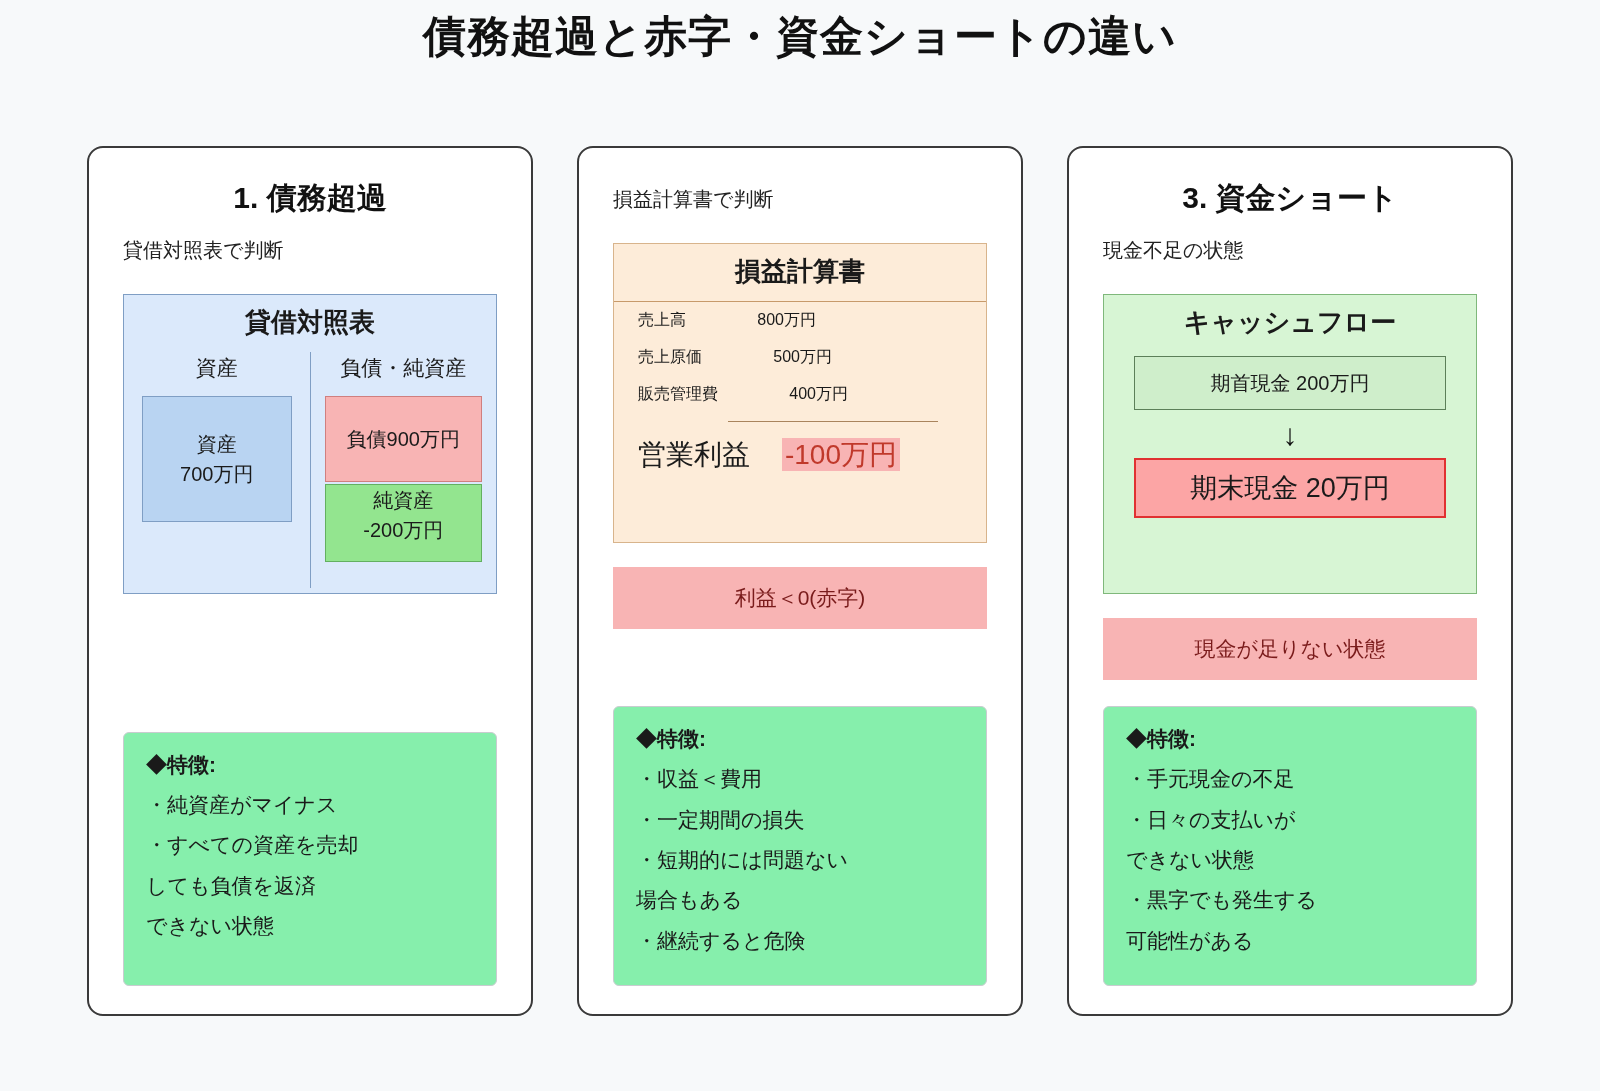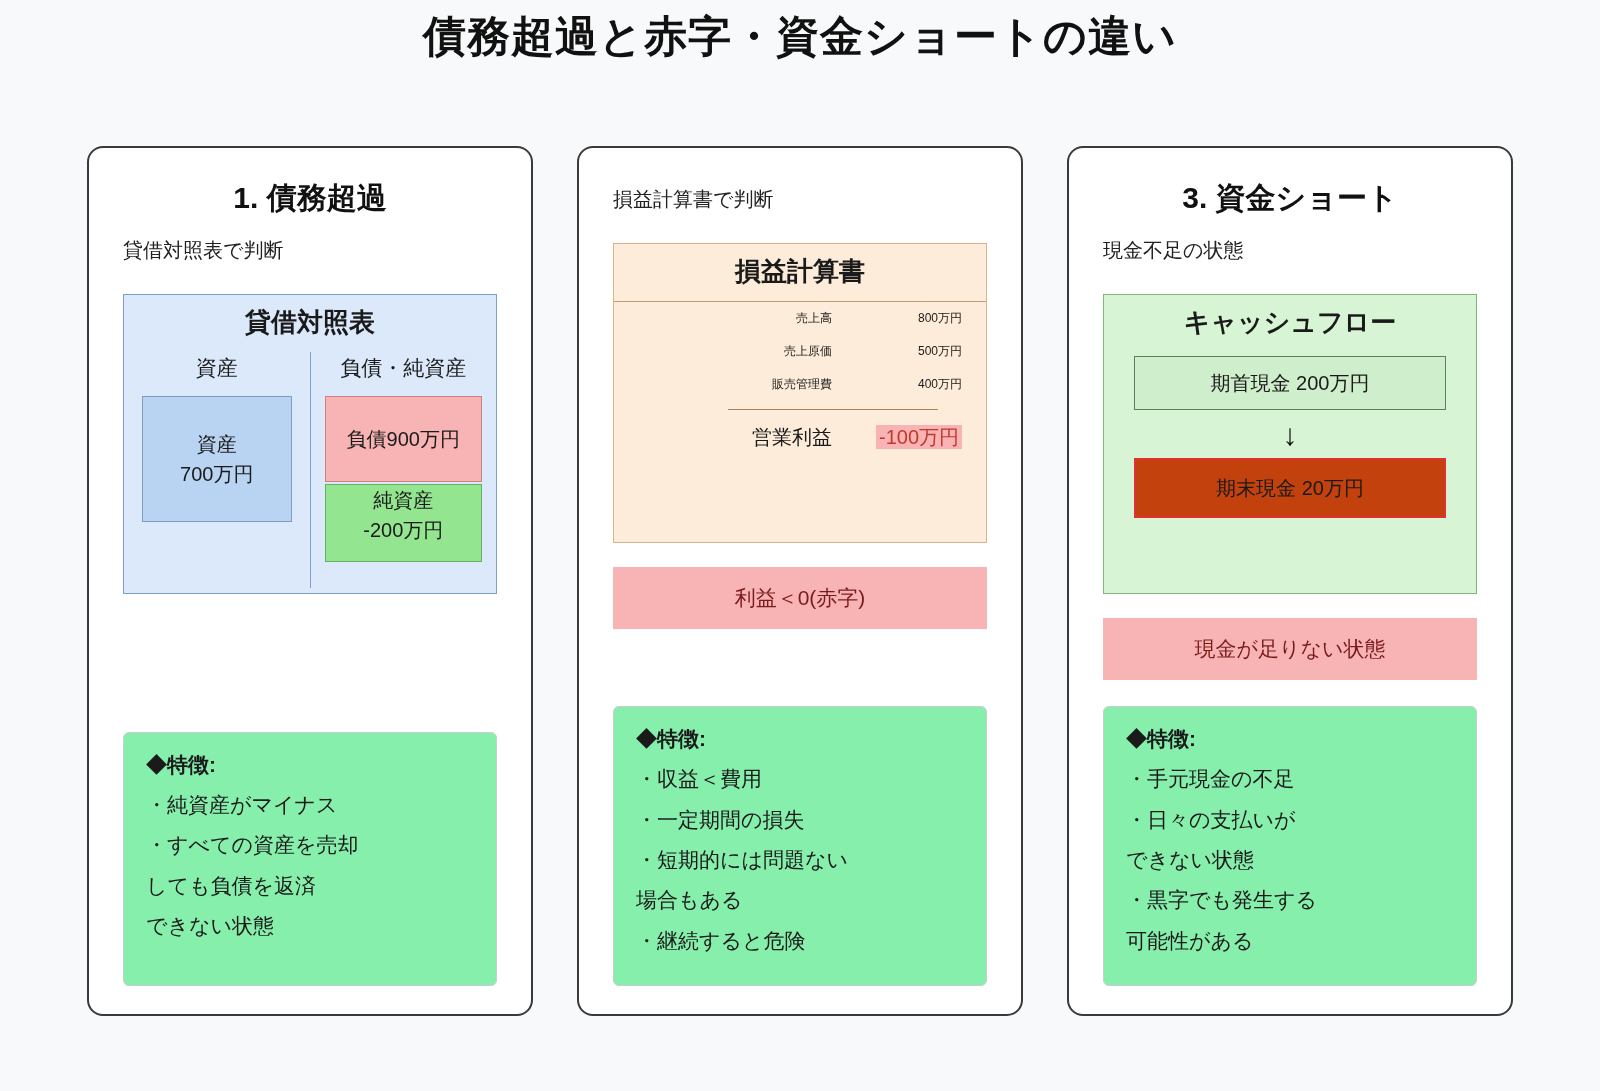--- a/index.html
+++ b/index.html
@@ -136,35 +136,36 @@
     border-color: #d8b48c;
     height: 300px;
     padding: 0 18px 0 18px;
   }
   .pl-header {
     border-bottom: 1px solid #c79a6b;
     margin: 0 -18px;
   }
   .pl-row {
     display: flex;
-    justify-content: flex-end;
-    font-size: 12px;
+    justify-content: flex-start;
+    font-size: 16px;
     padding: 8px 6px;
   }
   .pl-row .val { min-width: 130px; text-align: right; }
   .pl-divider {
     border-top: 1px solid #a9845d;
     margin: 8px 30px 4px 96px;
   }
   .pl-profit {
     display: flex;
-    justify-content: flex-end;
-    font-size: 20px;
+    justify-content: flex-start;
+    font-size: 28px;
     padding: 10px 6px;
     align-items: center;
+    gap: 20px;
   }
   .pl-profit .val {
     min-width: 130px;
     text-align: right;
     color: #c0392b;
   }
   .pl-profit .val .hl {
     background: #f8b4b4;
     padding: 1px 3px;
   }
@@ -186,28 +187,28 @@
     font-size: 20px;
   }
   .cf-arrow {
     text-align: center;
     font-size: 30px;
     line-height: 1;
     margin: 10px 0 8px 0;
     color: #111;
   }
   .cf-box-end {
-    background: #c2410c;
+    background: #fca5a5;
     border: 2px solid #e03131;
     margin: 0 30px;
     height: 56px;
     display: flex;
     align-items: center;
     justify-content: center;
-    font-size: 20px;
+    font-size: 27px;
   }
 
   
   .alert {
     margin-top: 24px;
     background: #f8b4b4;
     height: 62px;
     display: flex;
     align-items: center;
     justify-content: center;

